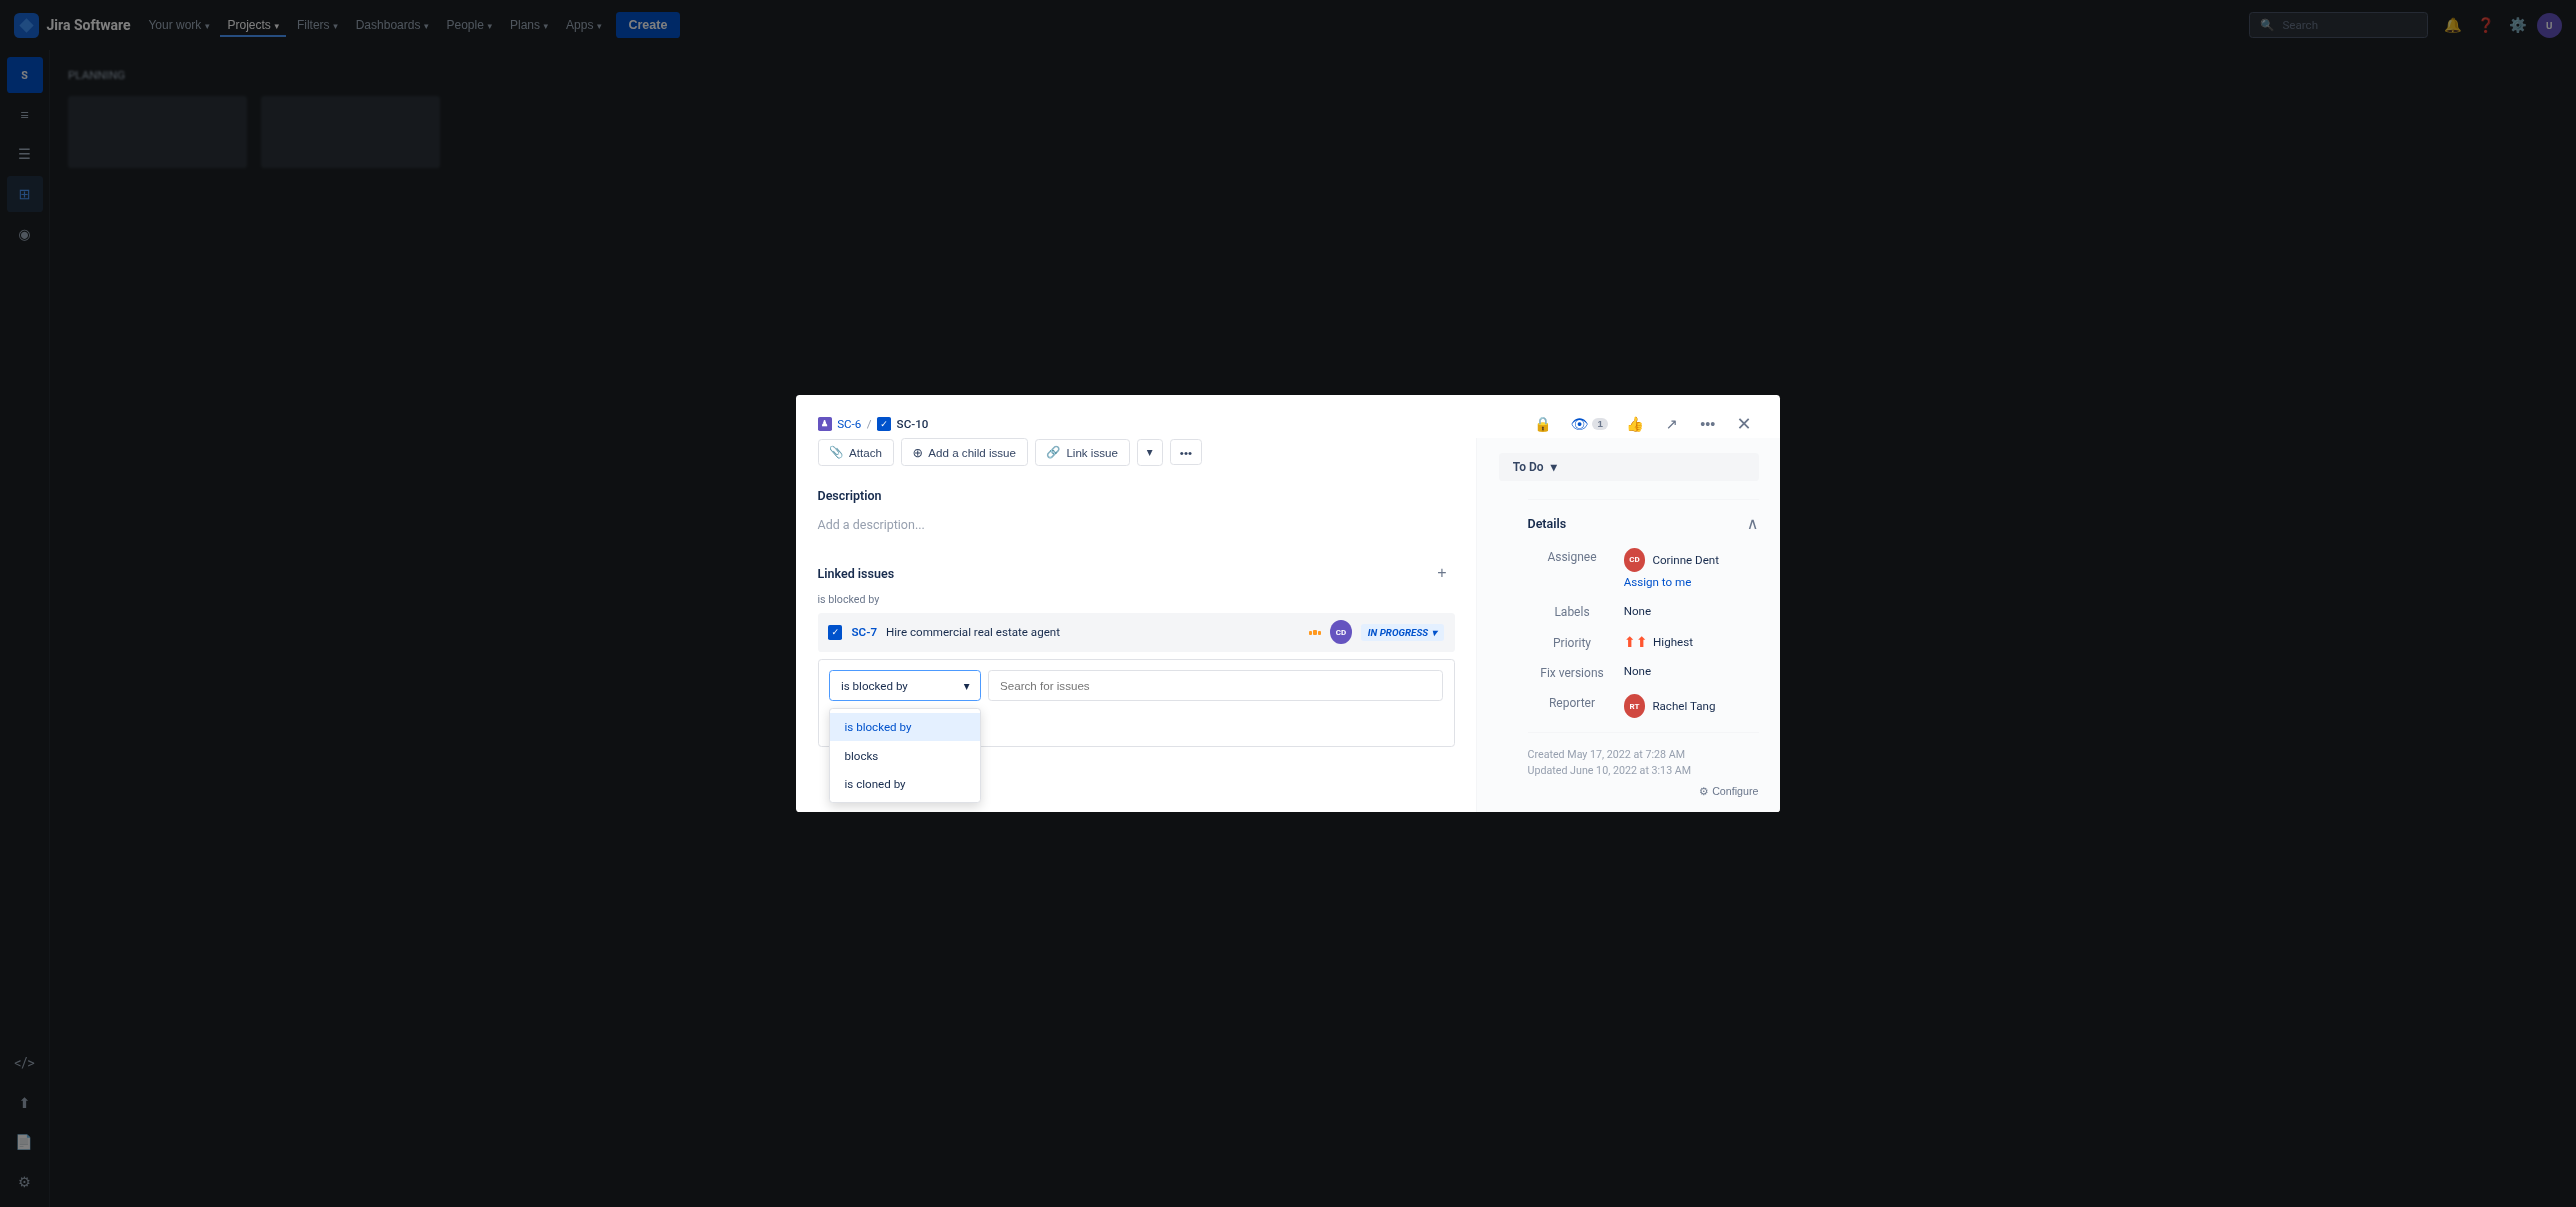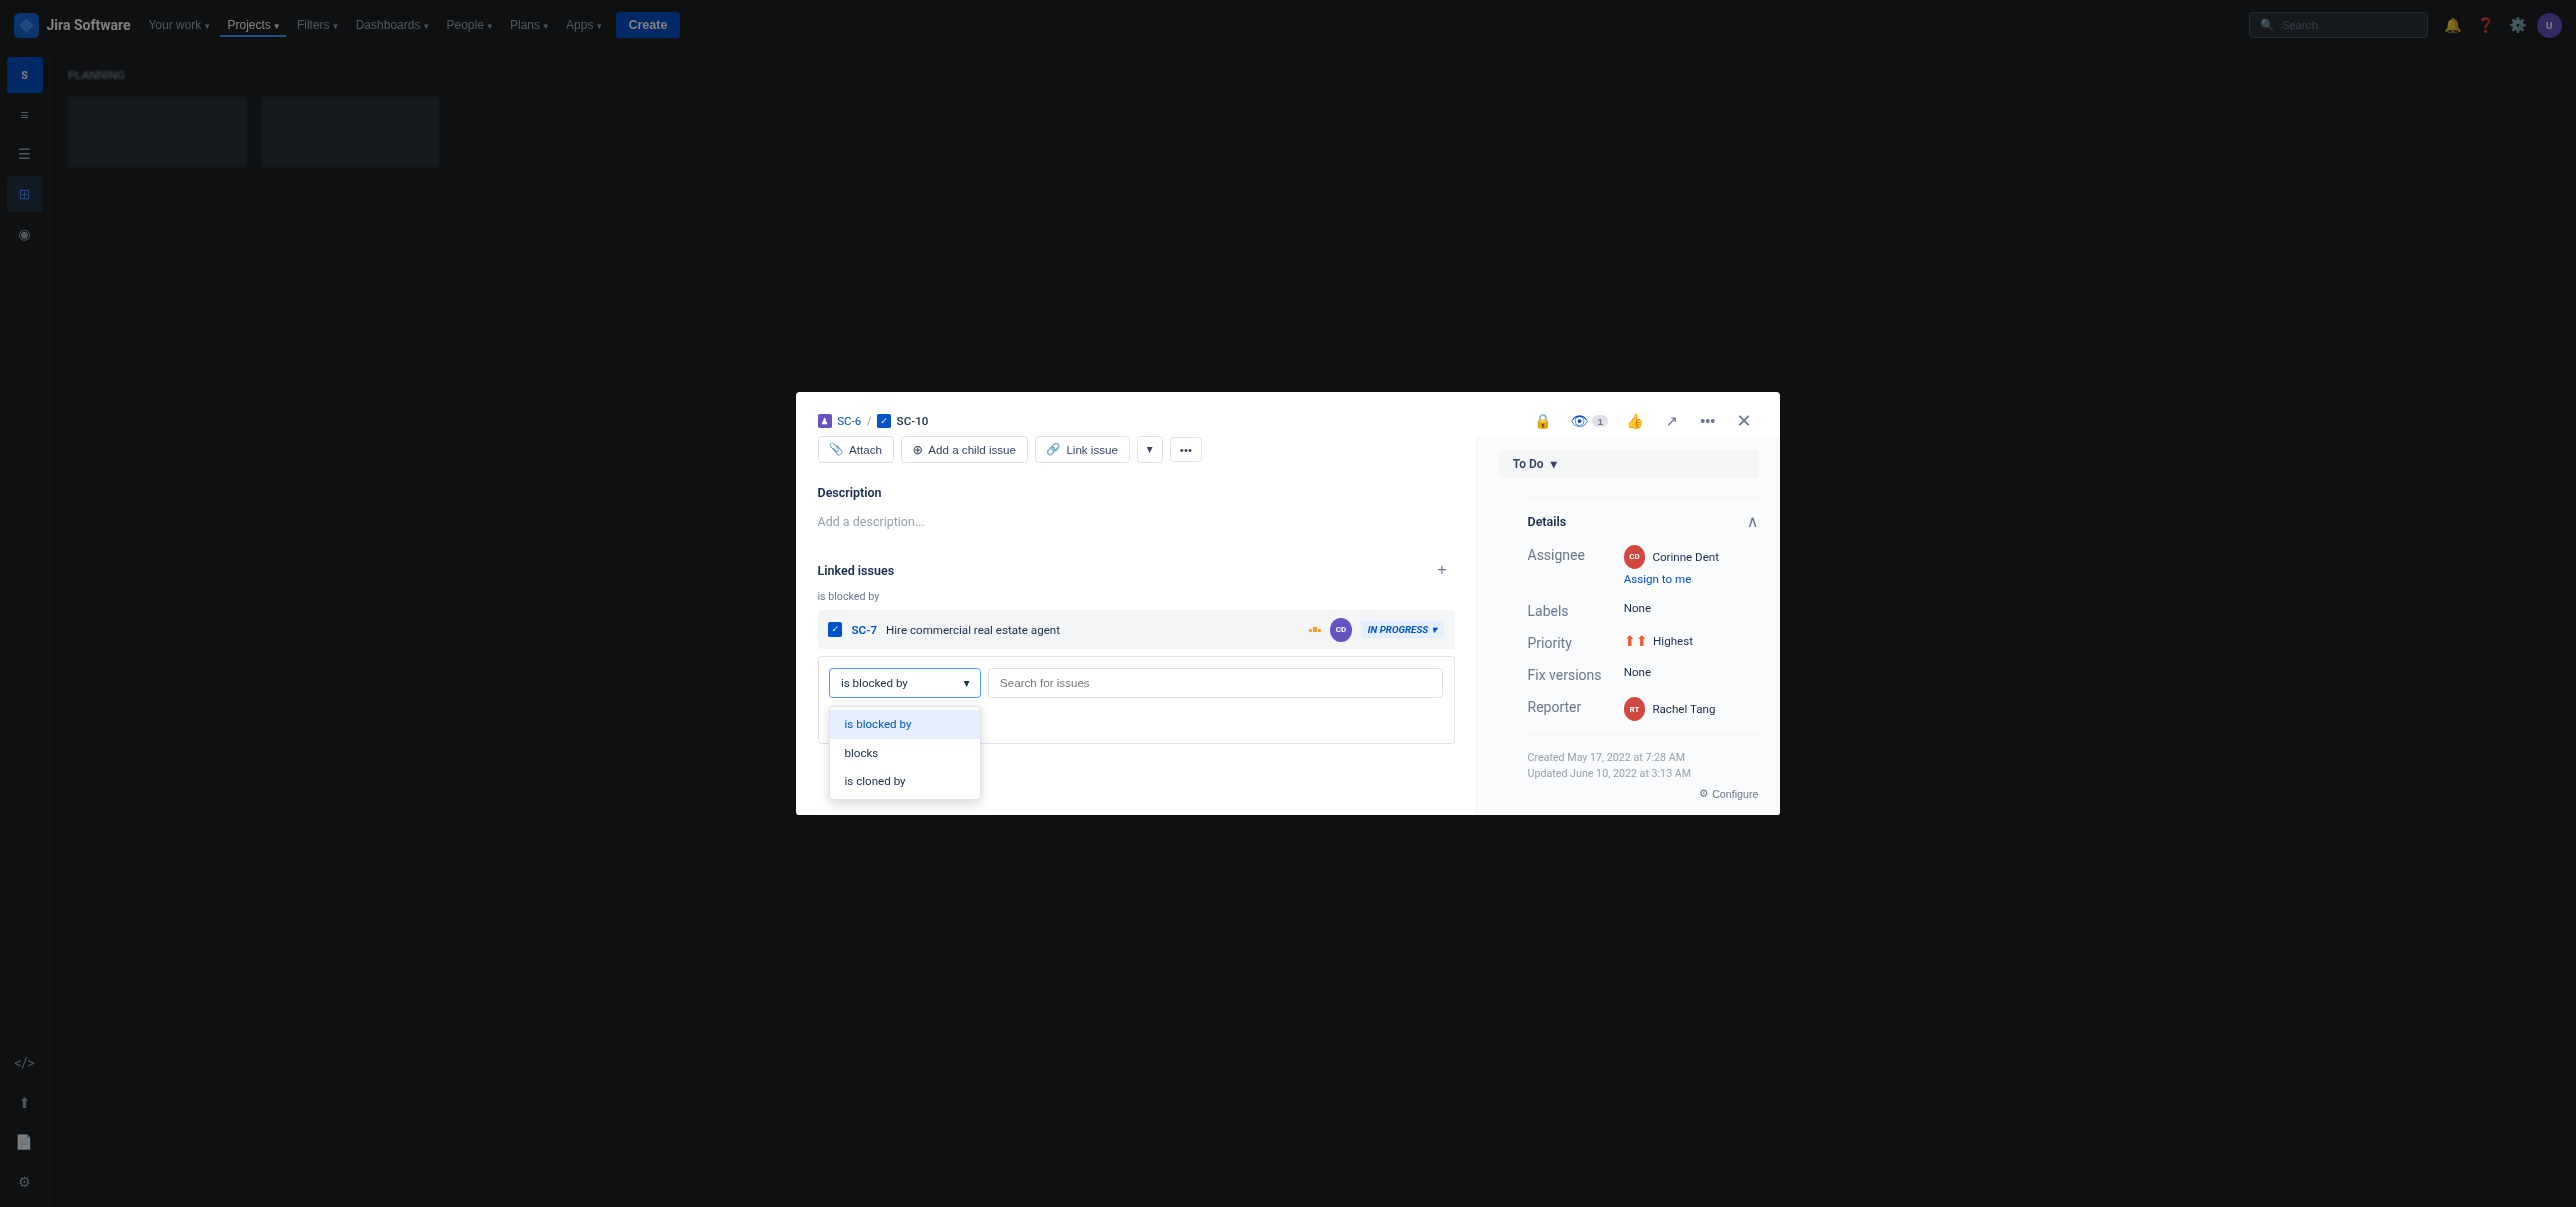--- a/index.html
+++ b/index.html
@@ -522,24 +522,25 @@
       cursor: pointer;
       font-size: 16px;
     }
     .detail-row {
       display: flex;
       align-items: flex-start;
       margin-bottom: 14.3px;
       gap: 7.2px;
     }
     .detail-label {
-      font-size: 14px;
+      font-size: 12px;
       color: #6b778c;
       min-width: 89px;
       padding-top: 1.8px;
+      text-align: center;
     }
     .detail-value {
       font-size: 11.6px;
       color: #172b4d;
       flex: 1;
     }
     .detail-link {
       color: #0052cc;
       text-decoration: none;
       font-size: 11.6px;

